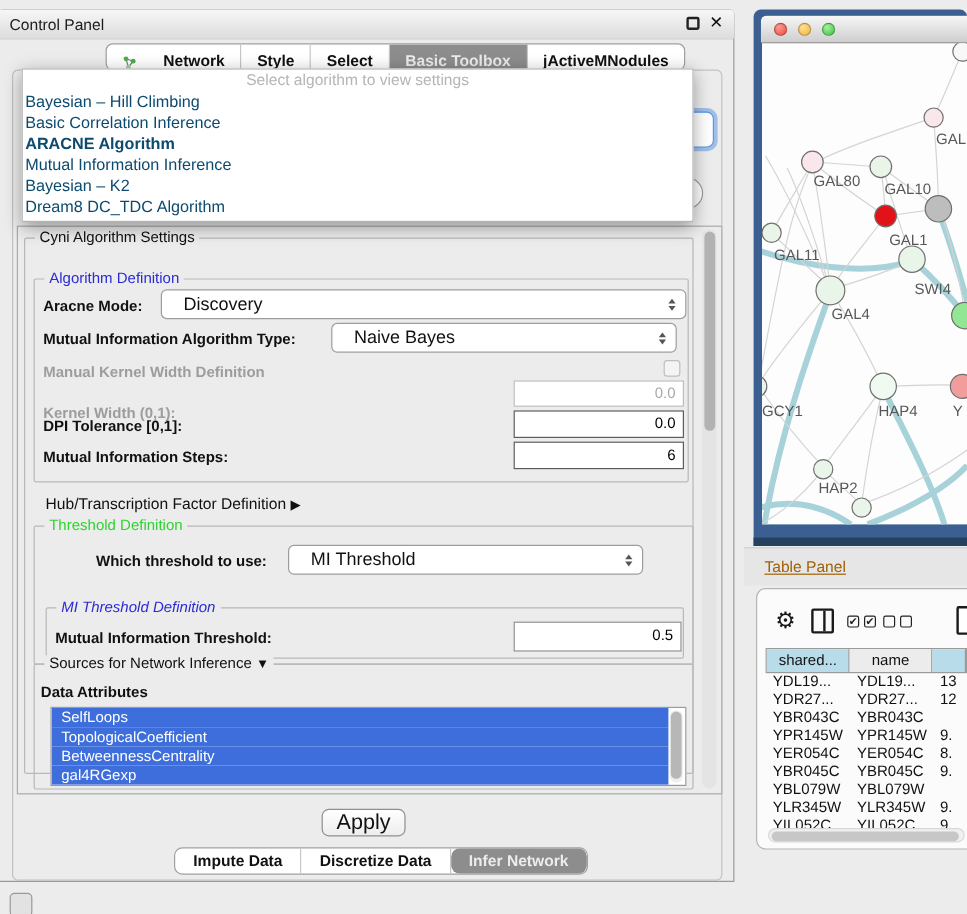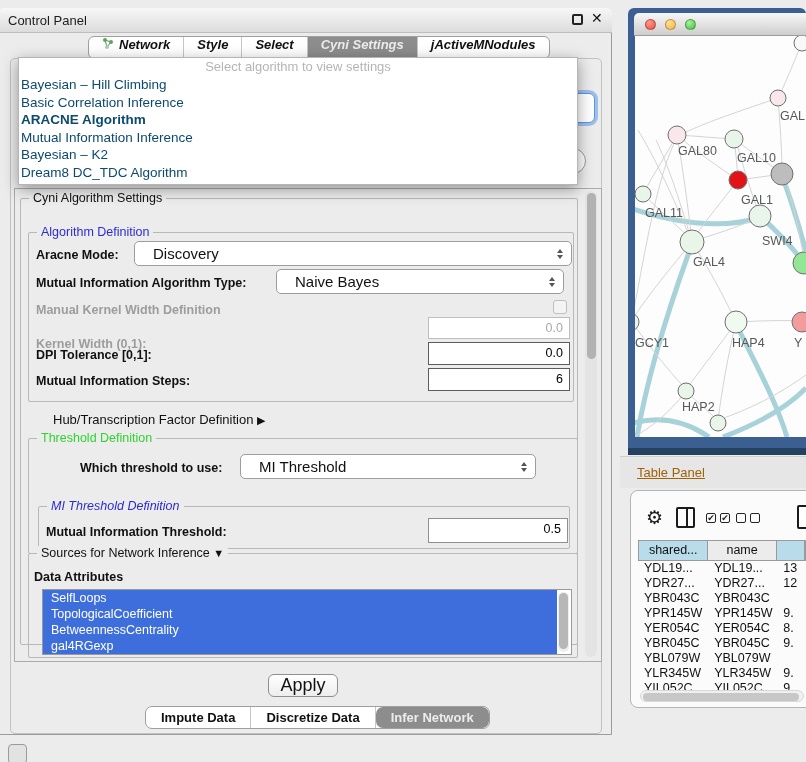--- a/index.html
+++ b/index.html
@@ -13,22 +13,22 @@
   
   .cp{left:-2px;top:8px;width:614px;height:727px;border:1px solid #9b9b9b;border-radius:4px 4px 0 0;background:#ececec;}
   .cp-titlebar{left:-2px;top:8px;width:614px;height:25px;border-bottom:1px solid #bdbdbd;
     background:linear-gradient(#f7f7f7,#dcdcdc);border-radius:4px 4px 0 0;}
   .cp-title{left:8px;top:13px;font-size:13px;color:#1c1c1c;}
   .float-btn{left:572px;top:14px;width:11px;height:11px;border:2px solid #222;border-radius:2px;}
   .close-btn{left:591px;top:10px;font-size:14px;font-weight:bold;color:#111;}
   
   .tabbar{left:88px;top:36px;height:23px;display:flex;align-items:stretch;background:#fff;
     border:1px solid #9f9f9f;border-radius:6px;overflow:hidden;}
-  .tab{display:flex;align-items:flex-start;gap:5px;padding:0 13px;font-size:13px;font-weight:700;
-    border-right:1px solid #c7c7c7;color:#111;font-style:italic;}
+  .tab{display:flex;align-items:flex-end;gap:22px;padding:0 13px;font-size:13px;font-weight:700;
+    border-right:1px solid #c7c7c7;color:#111;}
   .tab:last-child{border-right:none;}
   .tab.sel{background:var(--tab-sel);color:#ececec;}
   
   .ghost1{left:380px;top:93px;width:215px;height:30px;background:#fff;border:1px solid #5a96e6;
     border-radius:6px;box-shadow:0 0 0 3px rgba(96,155,228,.55);}
   .ghost2{left:380px;top:148px;width:206px;height:26px;background:#fdfdfd;border:1px solid #9a9a9a;border-radius:13px;}
   .popup{left:18px;top:57px;width:560px;background:#fff;border:1px solid #b5b5b5;
     box-shadow:0 4px 14px rgba(0,0,0,.38);z-index:5;padding-bottom:3px;}
   .popup-prompt{height:18px;line-height:18px;text-align:center;color:#b5b5b5;font-size:13px;}
   .popup-item{height:17.5px;line-height:17.5px;font-size:13.5px;padding-left:2px;color:#0c4a6e;white-space:nowrap;}
@@ -118,21 +118,21 @@
       </svg>
       <span>Network</span>
     </div>
     <div class="tab">
       <span>Style</span>
     </div>
     <div class="tab">
       <span>Select</span>
     </div>
     <div class="tab sel">
-      <span>Cyni Settings</span>
+      <span>Basic Toolbox</span>
     </div>
     <div class="tab">
       <span>jActiveMNodules</span>
     </div>
   </div>
 
 <div class="abs outer-panel"></div>
 <div class="abs ghost1"></div>
 <div class="abs ghost2"></div>
 
@@ -177,21 +177,21 @@
 </div>
 <div class="abs lbl dis" style="left:36px;top:303px;">Manual Kernel Width Definition</div>
 <div class="abs chk" style="left:553px;top:300px;"></div>
 <div class="abs lbl dis" style="left:36px;top:322px;margin-top:15px;">Kernel Width (0,1):</div>
 <div class="abs field di" style="left:428px;top:317px;width:142px;height:22px;">0.0</div>
 <div class="abs lbl b" style="left:36px;top:348px;">DPI Tolerance [0,1]:</div>
 <div class="abs field en" style="left:428px;top:342px;width:142px;height:23px;">0.0</div>
 <div class="abs lbl b" style="left:36px;top:374px;">Mutual Information Steps:</div>
 <div class="abs field en" style="left:428px;top:368px;width:142px;height:23px;">6</div>
 
-<div class="abs lbl" style="left:38px;top:412px;font-size:13px;margin-left:15px;">
+<div class="abs lbl" style="left:38px;top:412px;font-size:13px;">
   <span>Hub/Transcription Factor Definition</span>
   <span class="tri"> ▶</span>
 </div>
 
 <div class="abs fs" style="left:28px;top:438px;width:550px;height:116px;">
   <span class="legend green">Threshold Definition</span>
 </div>
 <div class="abs lbl b" style="left:80px;top:461px;">Which threshold to use:</div>
 <div class="abs combo" style="left:240px;top:454px;width:296px;height:25px;">
   <span>MI Threshold</span>

